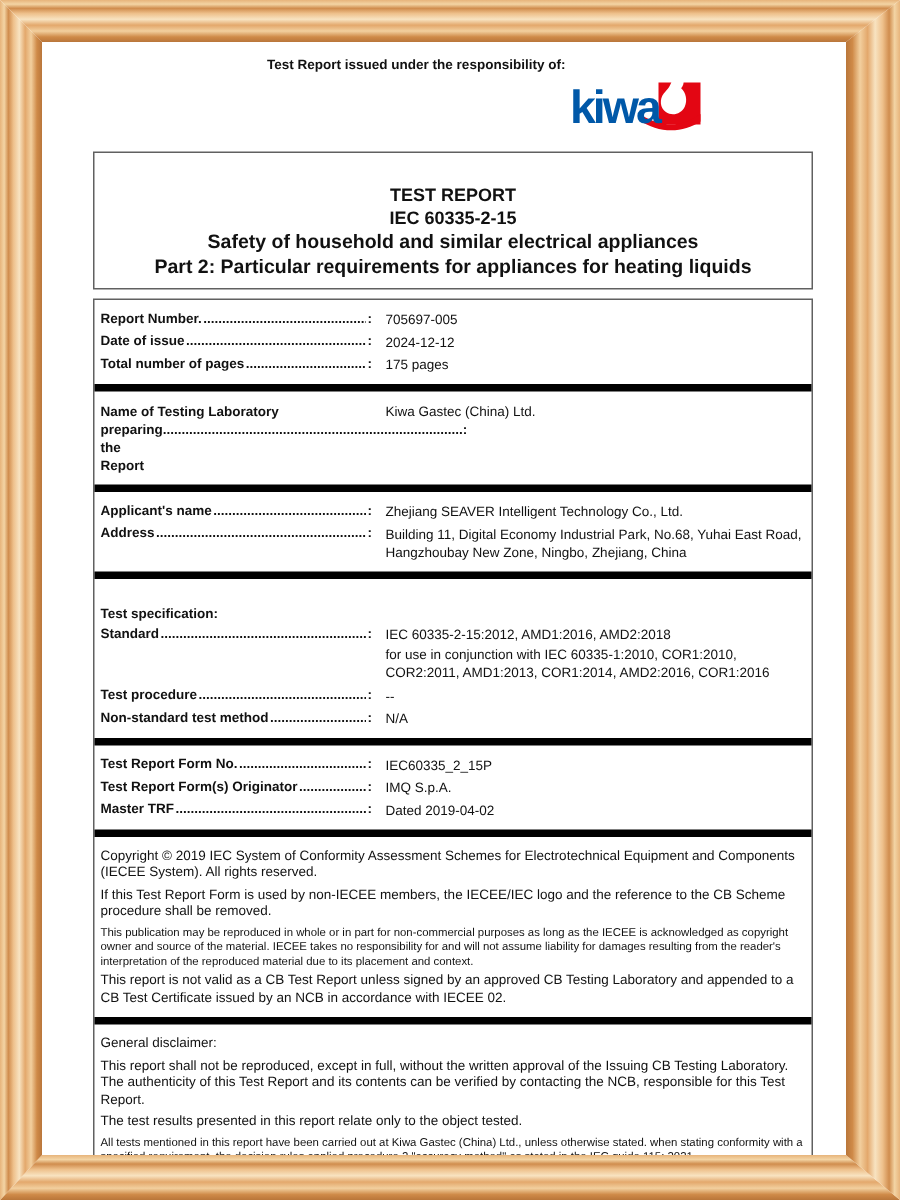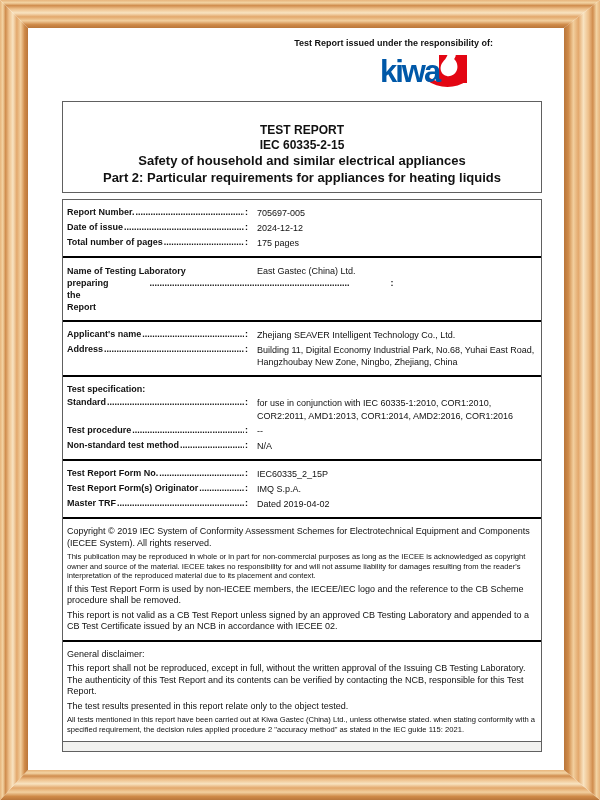--- a/index.html
+++ b/index.html
@@ -29,42 +29,42 @@
   }
   .frame-right{
     left:564px;top:0;width:36px;height:800px;
     background:linear-gradient(270deg,#e7b47b 0%,#f3d4a4 10%,#d08d4e 20%,#eec08b 32%,#f8e3c1 46%,#e3a86c 60%,#f2cf9e 74%,#cf8a48 88%,#b9763a 100%);
     clip-path:polygon(36px 0,0 28px,0 770px,36px 800px);
   }
   
   .paper{position:absolute;left:28px;top:28px;right:36px;bottom:30px;background:#fff;z-index:1;}
   .doc{position:absolute;left:34px;top:0;width:480px;}
   
-  .resp-line{margin-top:10px;text-align:right;padding-right:49px;font-weight:bold;font-size:9px;}
+  .resp-line{margin-top:10px;text-align:center;padding-right:49px;font-weight:bold;font-size:9px;}
   .logo-row{text-align:right;padding-right:74px;margin-top:2px;height:40px;}
   .logo-row svg{display:inline-block;vertical-align:top;}
   
   .title-box{border:1px solid #606060;margin-top:11px;text-align:center;padding:5px 2px 6px;}
   .title-box .t1{font-weight:bold;font-size:12px;line-height:15px;margin-top:16px;}
   .title-box .t2{font-weight:bold;font-size:12px;line-height:14px;}
   .title-box .t3,.title-box .t4{font-weight:bold;font-size:13px;line-height:17px;}
   
   .dtable{border:1px solid #606060;margin-top:6px;font-size:9px;}
-  .sec{border-top:2px solid #000000;padding:4px 4px;}
+  .sec{border-top:5px solid #000000;padding:4px 4px;}
   .sec:first-child{border-top:none;}
   .row{display:flex;margin:3px 0;}
   .lbl{width:181px;display:flex;font-weight:bold;min-width:181px;}
   .lbl .t{white-space:nowrap;}
   .lbl .dots{flex:1;overflow:hidden;white-space:nowrap;margin:0 1px;}
   .lbl .colon{flex:none;}
   .val{flex:1;padding-left:9px;line-height:12px;}
   .lbl2{width:181px;min-width:181px;font-weight:bold;}
   .lbl2 .line1{white-space:nowrap;line-height:12px;}
-  .lbl2 .line2{display:flex;line-height:12px;gap:41px;}
-  .sec-heading{font-weight:bold;margin:3px 0 3px;}
+  .lbl2 .line2{display:flex;line-height:12px;}
+  .sec-heading{font-weight:bold;margin:14px 0 3px;}
   .std-line{line-height:12.5px;}
   
   .para{margin:3px 0;line-height:11.5px;}
   .para.bold{font-weight:normal;}
   .para.small{font-size:7.6px;line-height:9.5px;}
   .empty-strip{border-top:1px solid #606060;height:9px;background:#f1f1ef;}
   
   .footer-disc{margin-top:42px;padding-left:3px;font-size:7.6px;line-height:10px;}
 </style>
 </head>
@@ -130,21 +130,21 @@
       <div class="sec">
         <div class="row">
           <div class="lbl2">
             <div class="line1">Name of Testing Laboratory</div>
             <div class="line2">
                 <span class="t">preparing the Report</span>
                 <span class="dots">................................................................................</span>
                 <span class="colon">:</span>
               </div>
           </div>
-          <div class="val">East Gastec (China) Ltd.</div>
+          <div class="val">Kiwa Gastec (China) Ltd.</div>
         </div>
       </div>
 
       <div class="sec">
         <div class="row">
           <div class="lbl">
               <span class="t">Applicant's name</span>
               <span class="dots">................................................................................</span>
               <span class="colon">:</span>
             </div>
@@ -162,20 +162,21 @@
 
       <div class="sec">
         <div class="sec-heading">Test specification:</div>
         <div class="row">
           <div class="lbl">
               <span class="t">Standard</span>
               <span class="dots">................................................................................</span>
               <span class="colon">:</span>
             </div>
           <div class="val">
+            <div class="std-line">IEC 60335-2-15:2012, AMD1:2016, AMD2:2018</div>
             <div class="std-line">for use in conjunction with IEC 60335-1:2010, COR1:2010,</div>
             <div class="std-line">COR2:2011, AMD1:2013, COR1:2014, AMD2:2016, COR1:2016</div>
           </div>
         </div>
         <div class="row">
           <div class="lbl">
               <span class="t">Test procedure</span>
               <span class="dots">................................................................................</span>
               <span class="colon">:</span>
             </div>
@@ -213,22 +214,22 @@
               <span class="t">Master TRF</span>
               <span class="dots">................................................................................</span>
               <span class="colon">:</span>
             </div>
           <div class="val">Dated 2019-04-02</div>
         </div>
       </div>
 
       <div class="sec">
         <div class="para bold">Copyright © 2019 IEC System of Conformity Assessment Schemes for Electrotechnical Equipment and Components (IECEE System). All rights reserved.</div>
+        <div class="para">If this Test Report Form is used by non-IECEE members, the IECEE/IEC logo and the reference to the CB Scheme procedure shall be removed.</div>
         <div class="para small">This publication may be reproduced in whole or in part for non-commercial purposes as long as the IECEE is acknowledged as copyright owner and source of the material. IECEE takes no responsibility for and will not assume liability for damages resulting from the reader's interpretation of the reproduced material due to its placement and context.</div>
-        <div class="para">If this Test Report Form is used by non-IECEE members, the IECEE/IEC logo and the reference to the CB Scheme procedure shall be removed.</div>
         <div class="para bold">This report is not valid as a CB Test Report unless signed by an approved CB Testing Laboratory and appended to a CB Test Certificate issued by an NCB in accordance with IECEE 02.</div>
       </div>
 
       <div class="sec">
         <div class="para bold">General disclaimer:</div>
         <div class="para">This report shall not be reproduced, except in full, without the written approval of the Issuing CB Testing Laboratory. The authenticity of this Test Report and its contents can be verified by contacting the NCB, responsible for this Test Report.</div>
         <div class="para">The test results presented in this report relate only to the object tested.</div>
         <div class="para small">All tests mentioned in this report have been carried out at Kiwa Gastec (China) Ltd., unless otherwise stated. when stating conformity with a specified requirement, the decision rules applied procedure 2 "accuracy method" as stated in the IEC guide 115: 2021.</div>
       </div>
 

